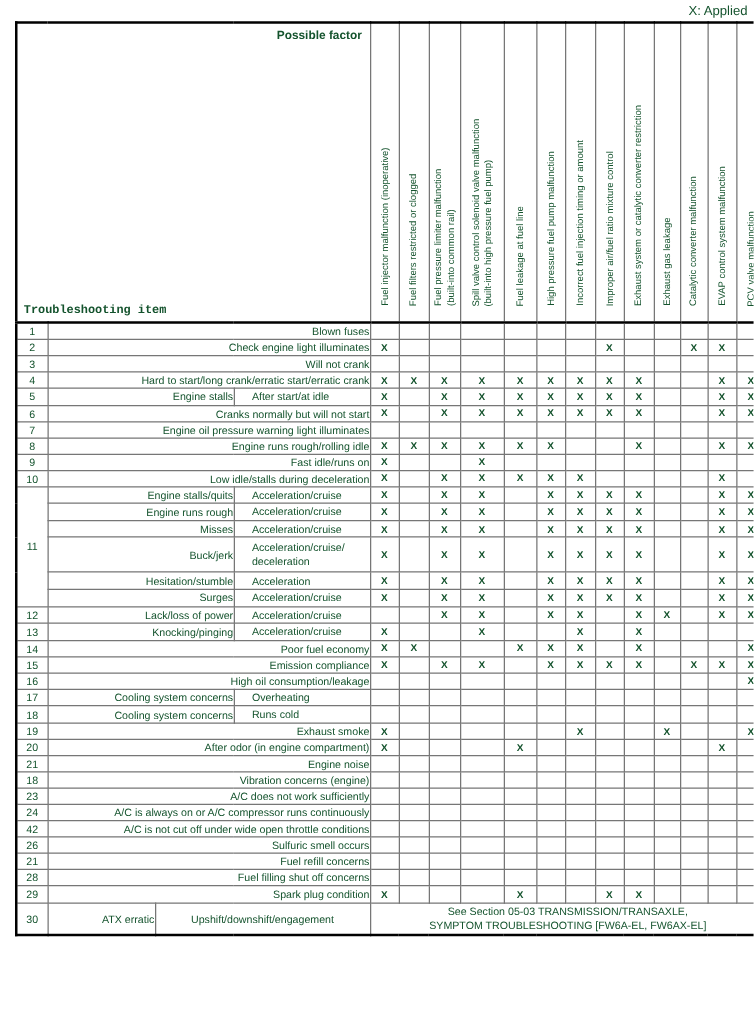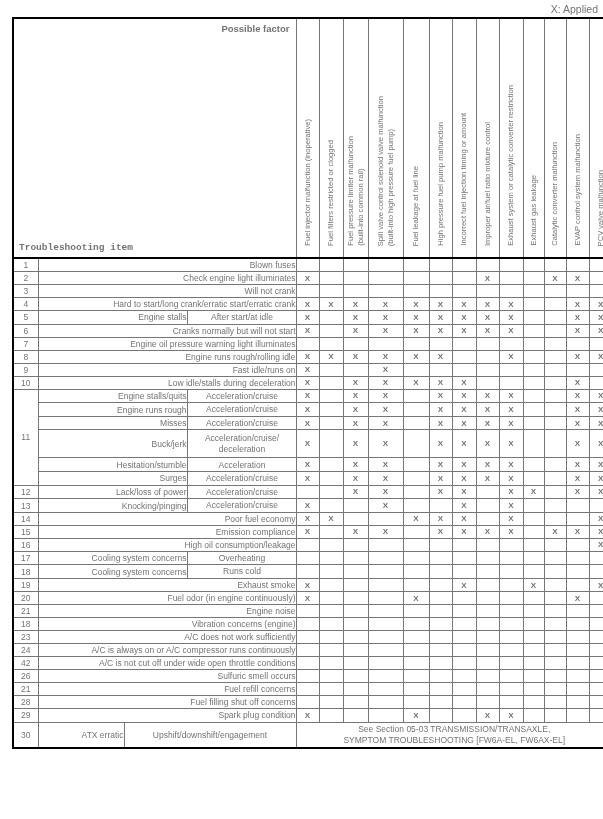--- a/index.html
+++ b/index.html
@@ -1,34 +1,34 @@
 <!DOCTYPE html>
 <html><head>
 <meta charset="utf-8">
 <style>
   html,body{margin:0;padding:0;background:#fff;}
   .page{position:relative;width:603px;height:819px;background:#fff;
-        font-family:"Liberation Sans",sans-serif;color:#737373;overflow:hidden;}
+        font-family:"Liberation Sans",sans-serif;color:#14532d;overflow:hidden;}
   .legend{position:absolute;top:3px;right:5px;font-size:10.5px;}
   table{position:absolute;left:12px;top:17px;width:600px;height:732px;
         border-collapse:collapse;table-layout:fixed;border:2px solid #000;}
   td,th{border:1px solid #767676;padding:0;overflow:hidden;}
   thead th{border-bottom:2px solid #000;}
   th.corner{position:relative;}
   .pf{position:absolute;top:4px;right:6px;font-size:9.5px;font-weight:bold;}
   .ti{position:absolute;bottom:4px;left:5px;font-size:9.5px;font-weight:bold;font-family:Liberation Mono, monospace;}
   th.fth{vertical-align:bottom;text-align:center;font-weight:normal;}
   .vt{display:inline-block;writing-mode:vertical-rl;transform:rotate(180deg);
       font-size:7.6px;line-height:10px;white-space:pre-line;text-align:left;
       margin-bottom:7px;}
   tr.tall{height:28px;}
   tr.noterow{height:26px;}
   td.num{font-size:8.5px;text-align:center;vertical-align:middle;}
   td.item{font-size:8.5px;text-align:right;vertical-align:middle;padding-left:6px;}
-  td.cond{font-size:8.5px;text-align:center;vertical-align:middle;padding-left:1px;
+  td.cond{font-size:8.5px;text-align:left;vertical-align:middle;padding-left:14px;
           white-space:pre-line;line-height:10.5px;}
   td.condc{text-align:center;padding-left:0;margin-top:48px;}
   td.mk{font-size:8px;font-weight:bold;text-align:center;vertical-align:middle;}
   td.note{font-size:8.5px;text-align:center;vertical-align:middle;
           white-space:pre-line;line-height:11px;margin-left:37px;}
 </style>
 </head>
 <body>
 
 <div class="page">
@@ -487,21 +487,21 @@
           <td class="mk">X</td>
           <td class="mk"></td>
           <td class="mk"></td>
           <td class="mk">X</td>
           <td class="mk"></td>
           <td class="mk"></td>
           <td class="mk">X</td>
         </tr>
         <tr>
           <td class="num">20</td>
-          <td class="item" colspan="3">Fuel odor (in engine continuously)</td>
+          <td class="item" colspan="3">After odor (in engine compartment)</td>
           <td class="mk">X</td>
           <td class="mk"></td>
           <td class="mk"></td>
           <td class="mk"></td>
           <td class="mk">X</td>
           <td class="mk"></td>
           <td class="mk"></td>
           <td class="mk"></td>
           <td class="mk"></td>
           <td class="mk"></td>

